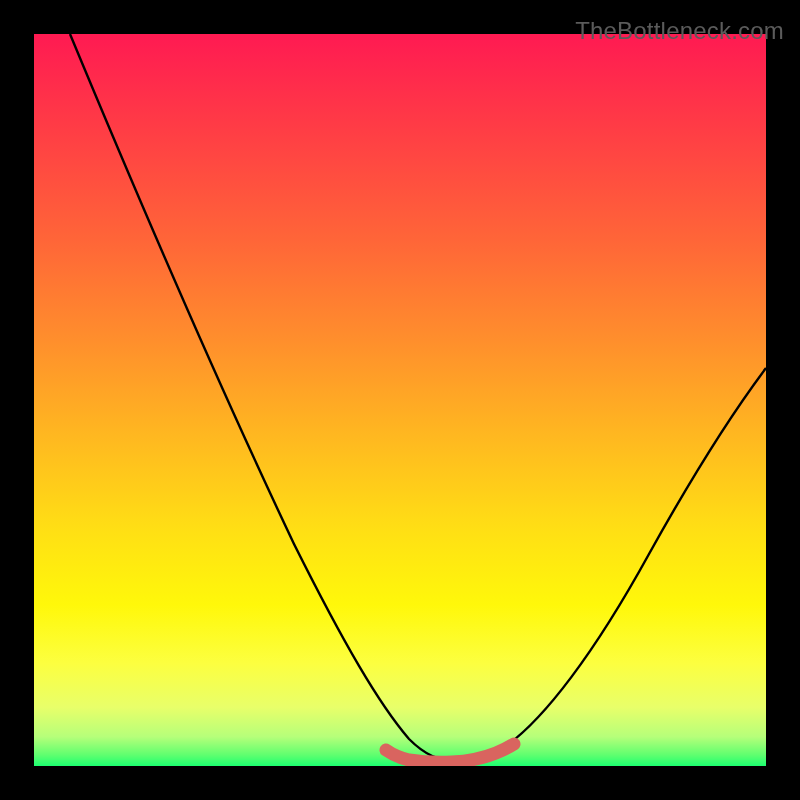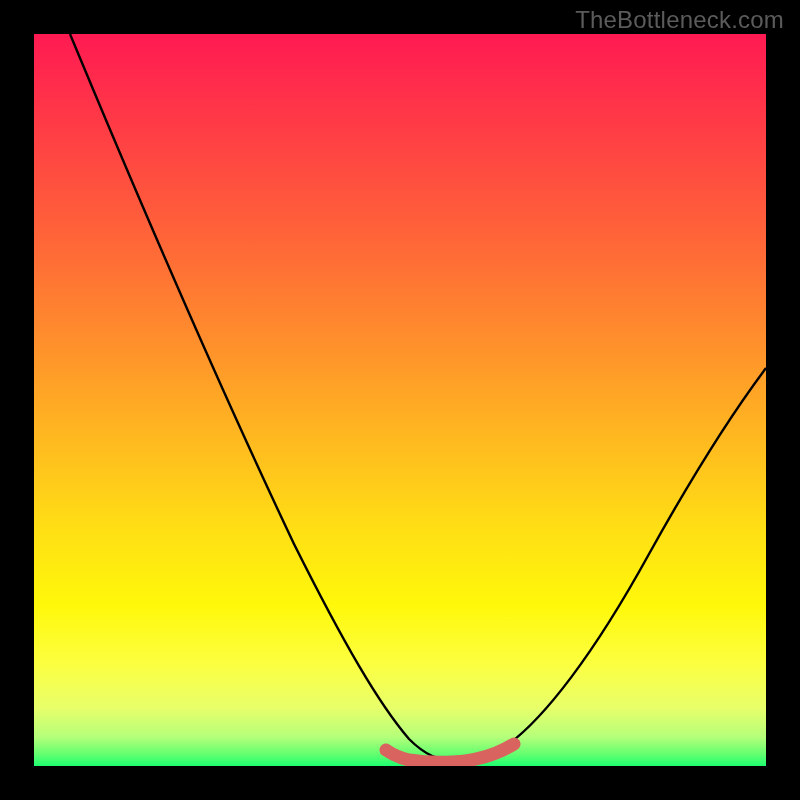--- a/index.html
+++ b/index.html
@@ -12,21 +12,21 @@
     font-family: Arial, Helvetica, sans-serif;
   }
   .frame {
     position: relative;
     width: 800px;
     height: 800px;
     background: #000;
   }
   .watermark {
     position: absolute;
-    top: 6px;
+    top: 17px;
     right: 16px;
     color: #5b5b5b;
     font-size: 24px;
     font-weight: 400;
     letter-spacing: 0.2px;
     z-index: 10;
   }
   .plot-area {
     position: absolute;
     left: 34px;

